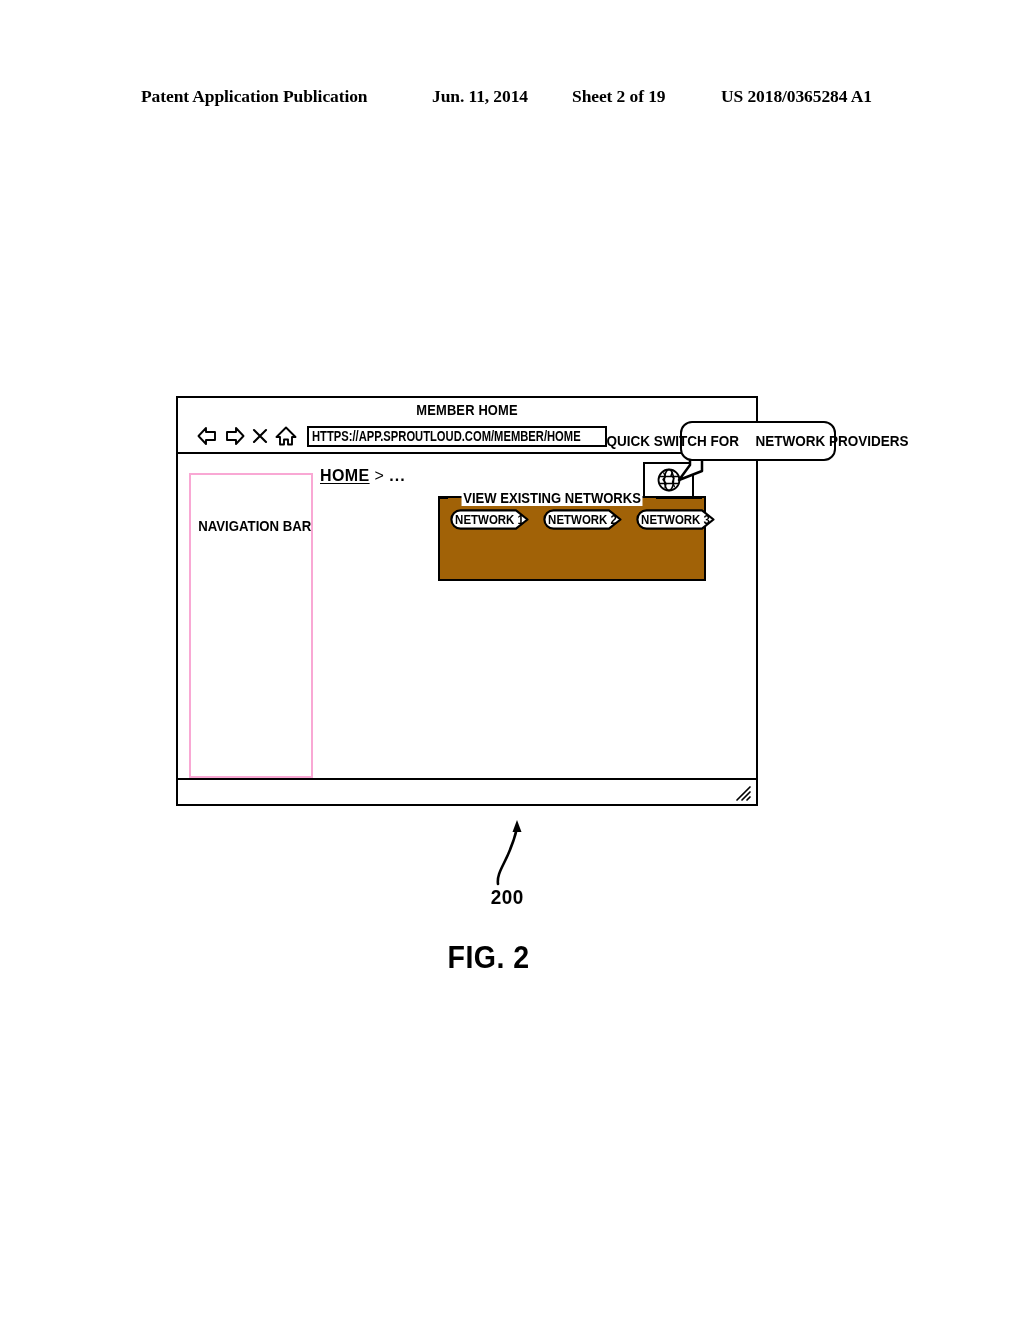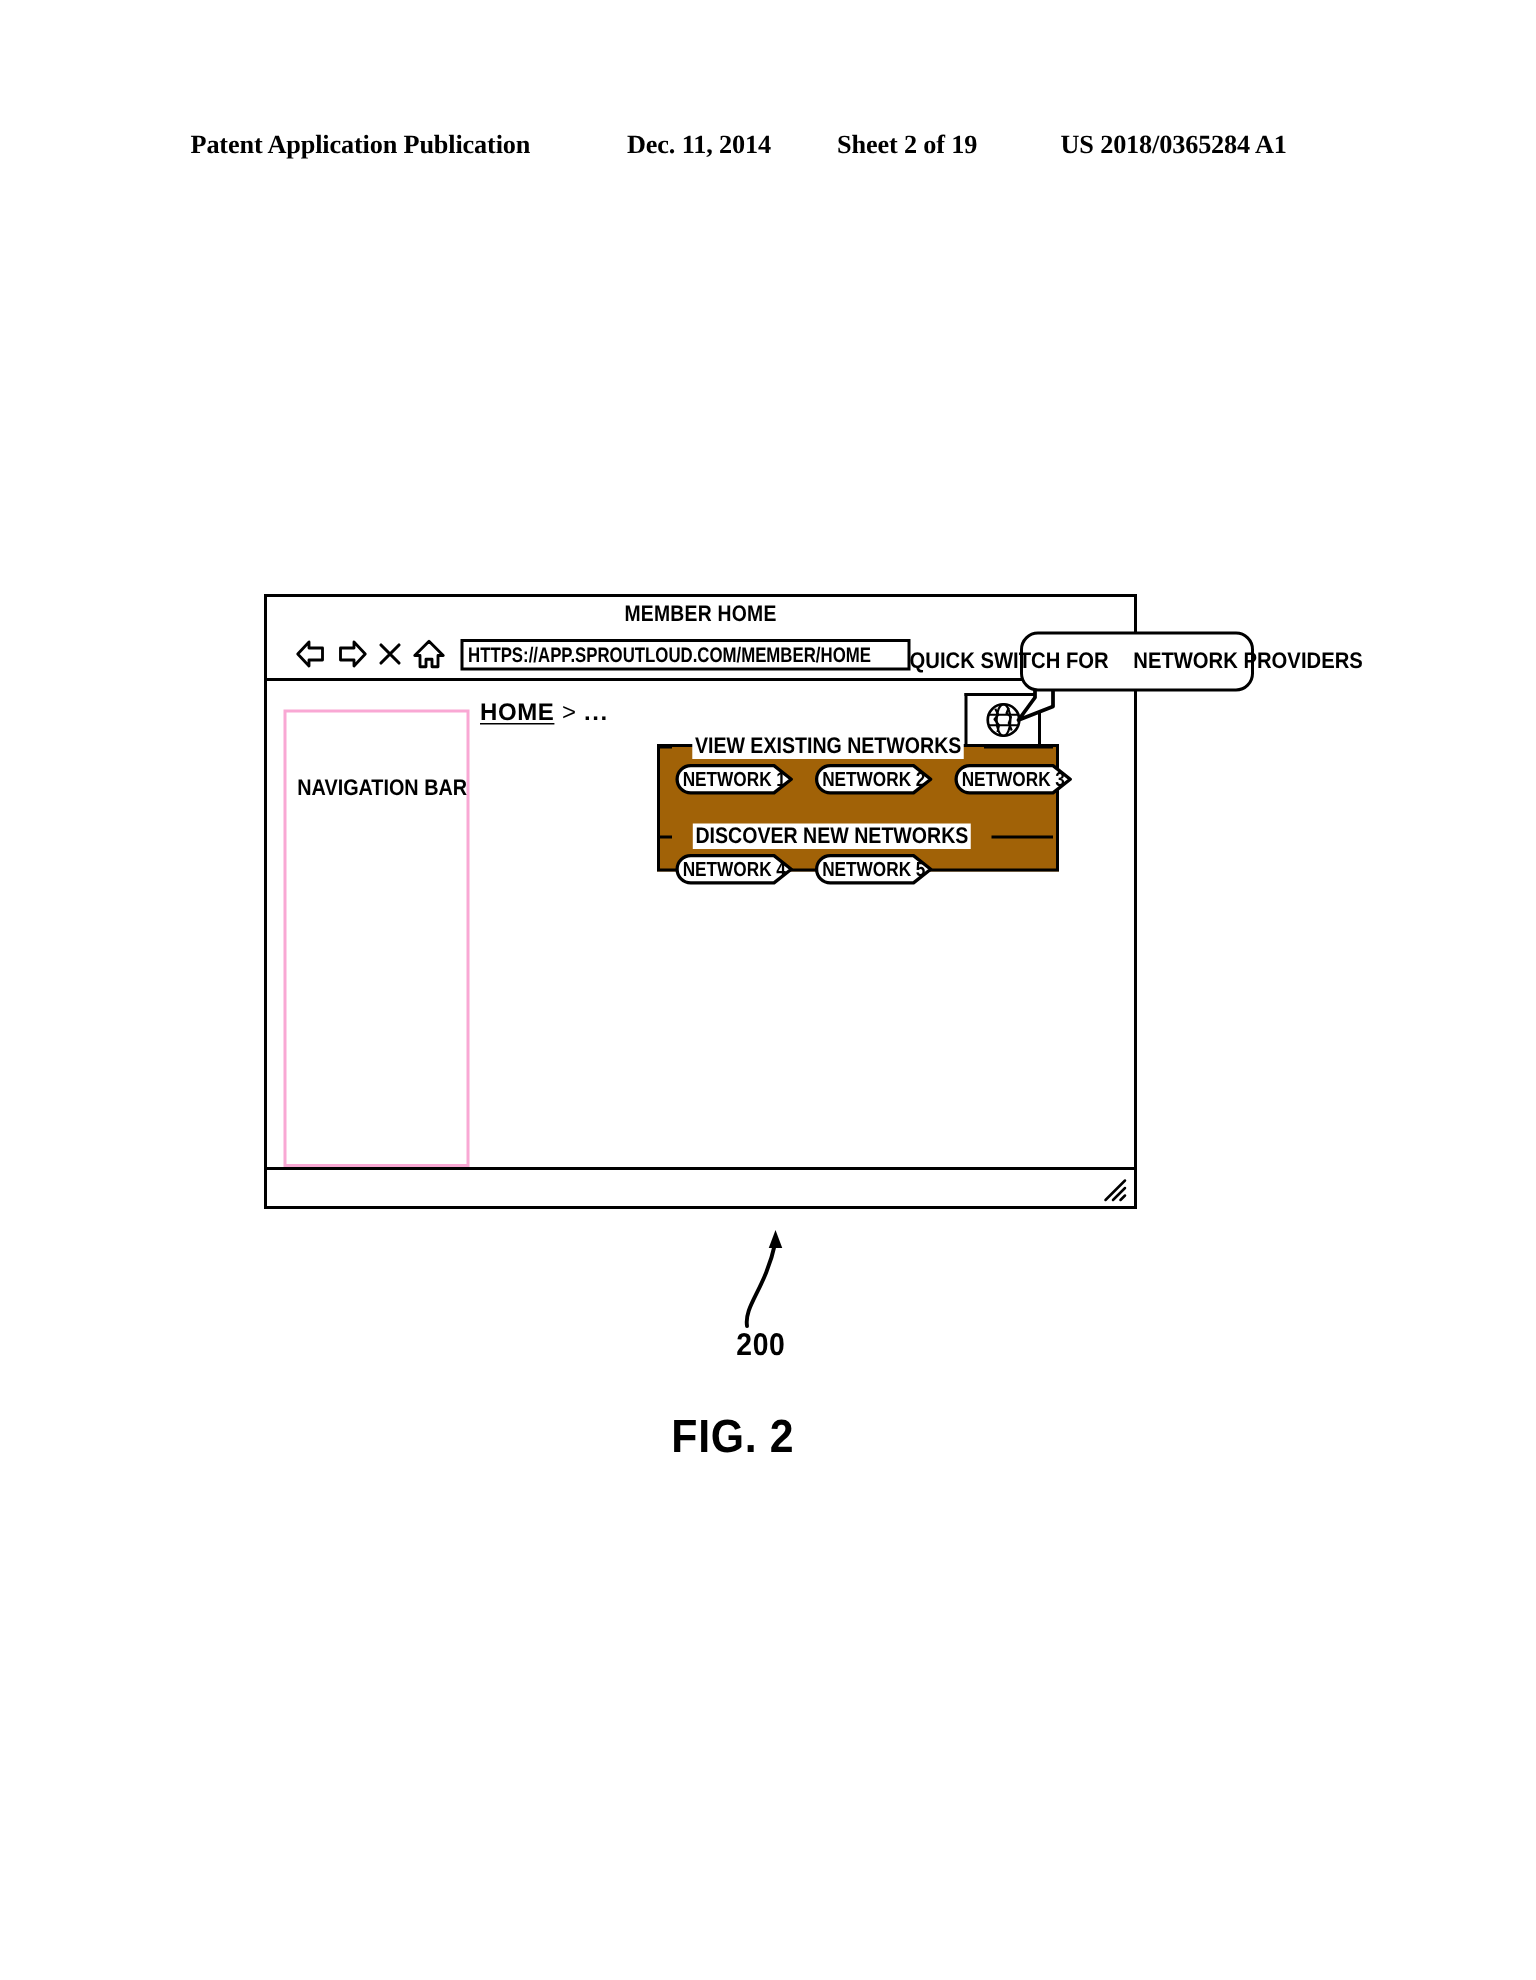--- a/index.html
+++ b/index.html
@@ -13,21 +13,21 @@
     position: relative;
     font-family: "Liberation Sans", sans-serif;
     color: #000000;
     overflow: hidden;
   }
 
   
   #patent-header {
     position: absolute;
     top: 86px;
-    left: 0;
+    left: 14px;
     width: 896px;
     height: 26px;
     display: flex;
     align-items: baseline;
     font-family: "Liberation Serif", serif;
     font-weight: bold;
     font-size: 17.5px;
     letter-spacing: -0.1px;
     white-space: nowrap;
   }
@@ -350,21 +350,21 @@
     letter-spacing: 0.5px;
     transform: scaleX(0.92);
     white-space: nowrap;
   }
 </style>
 </head>
 <body>
 
 <div id="patent-header">
   <span class="h-pub">Patent Application Publication</span>
-  <span class="h-date">Dec. 11, 2014</span>
+  <span class="h-date">Jun. 11, 2014</span>
   <span class="h-sheet">Sheet 2 of 19</span>
   <span class="h-num">US 2018/0365284 A1</span>
 </div>
 
 <div id="figure-200">
 
   <div id="browser-window">
 
     <div id="title-row">
       <span id="window-title">MEMBER HOME</span>
@@ -442,44 +442,20 @@
             <div class="net-pill">
               <svg viewBox="0 0 80 21" width="80" preserveAspectRatio="none">
                 <path d="M10.5 1.4 L66 1.4 L77.5 10.5 L66 19.6 L10.5 19.6 A9.1 9.1 0 0 1 10.5 1.4 Z" fill="#fff" stroke="#000" stroke-width="2.2" stroke-linejoin="round"></path>
               </svg>
               <span class="pill-label">NETWORK 3</span>
             </div>
 
           </div>
         </div>
 
-        <div class="net-section sec-1">
-          <div class="section-legend-row">
-            <span class="legend-rule-left"></span>
-            <span class="legend-text">DISCOVER NEW NETWORKS</span>
-            <span class="legend-rule-right"></span>
-          </div>
-          <div class="pill-row">
-
-            <div class="net-pill">
-              <svg viewBox="0 0 80 21" width="80" preserveAspectRatio="none">
-                <path d="M10.5 1.4 L66 1.4 L77.5 10.5 L66 19.6 L10.5 19.6 A9.1 9.1 0 0 1 10.5 1.4 Z" fill="#fff" stroke="#000" stroke-width="2.2" stroke-linejoin="round"></path>
-              </svg>
-              <span class="pill-label">NETWORK 4</span>
-            </div>
-
-            <div class="net-pill">
-              <svg viewBox="0 0 80 21" width="80" preserveAspectRatio="none">
-                <path d="M10.5 1.4 L66 1.4 L77.5 10.5 L66 19.6 L10.5 19.6 A9.1 9.1 0 0 1 10.5 1.4 Z" fill="#fff" stroke="#000" stroke-width="2.2" stroke-linejoin="round"></path>
-              </svg>
-              <span class="pill-label">NETWORK 5</span>
-            </div>
-
-          </div>
-        </div>
 
       </div>
     </div>
 
     <div id="status-bar">
       <svg id="resize-grip" viewBox="0 0 18 18">
         <path d="M16 3 L3 16 M16 8 L8 16 M16 13 L13 16" fill="none" stroke="#000" stroke-width="1.7" stroke-linecap="round"></path>
       </svg>
     </div>
   </div>

